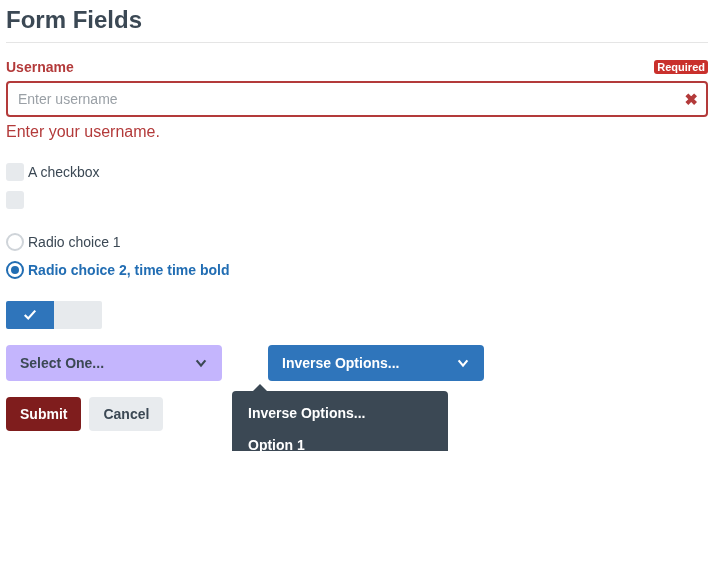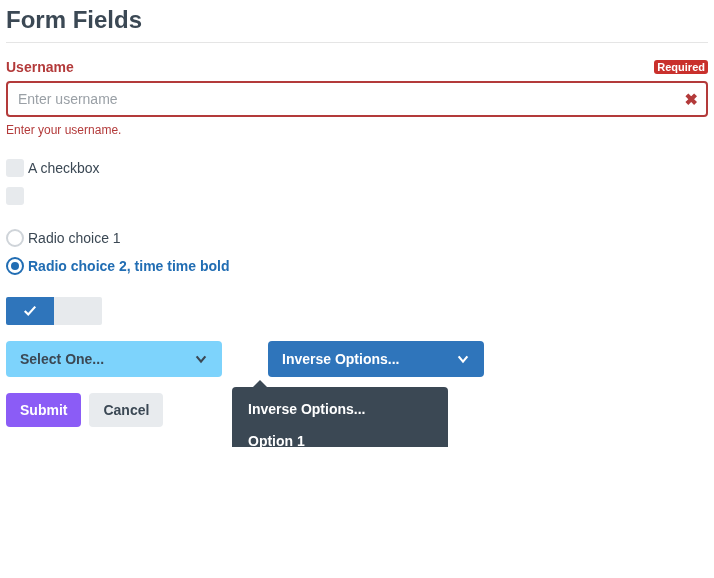--- a/index.html
+++ b/index.html
@@ -57,21 +57,21 @@
     right: 10px;
     top: 50%;
     transform: translateY(-50%);
     color: #b33a3a;
     font-weight: 700;
     font-size: 16px;
     cursor: pointer;
   }
   .help-text {
     color: #b33a3a;
-    font-size: 12px;
+    font-size: 16px;
     margin-top: 6px;
     margin-bottom: 22px;
   }
   .check-row, .radio-row {
     display: flex;
     align-items: center;
     gap: 4px;
     margin-bottom: 10px;
   }
   .checkbox-box {
@@ -129,21 +129,21 @@
     width: 216px;
     border-radius: 4px;
     display: flex;
     align-items: center;
     justify-content: space-between;
     padding: 0 14px;
     font-weight: 700;
     cursor: pointer;
     position: relative;
   }
-  .select.light { background: #7dd3fc; color: #3b4854; }
+  .select.light { background: #c4b5fd; color: #3b4854; }
   .select.dark { background: #2f75bb; color: #fff; }
   .chevron { width: 14px; height: 14px; }
 
   .dropdown-wrap { position: relative; padding-left: 36px; }
   .dropdown {
     position: absolute;
     top: 46px;
     left: 0;
     width: 216px;
     background: #3b4854;
@@ -171,21 +171,21 @@
   .buttons-row { display: flex; gap: 8px; }
   .btn {
     height: 34px;
     padding: 0 14px;
     border: none;
     border-radius: 4px;
     font-weight: 700;
     font-size: 14px;
     cursor: pointer;
   }
-  .btn.primary { background: #8b5cf6; color: #fff; }
+  .btn.primary { background: #7f1d1d; color: #fff; }
   .btn.secondary { background: #e8ebee; color: #3b4854; }
 </style>
 </head>
 <body>
 
 <h2 class="page-title">Form Fields</h2>
 
 <div class="field-label-row">
   <span class="field-label">Username</span>
   <span class="required-badge">Required</span>

